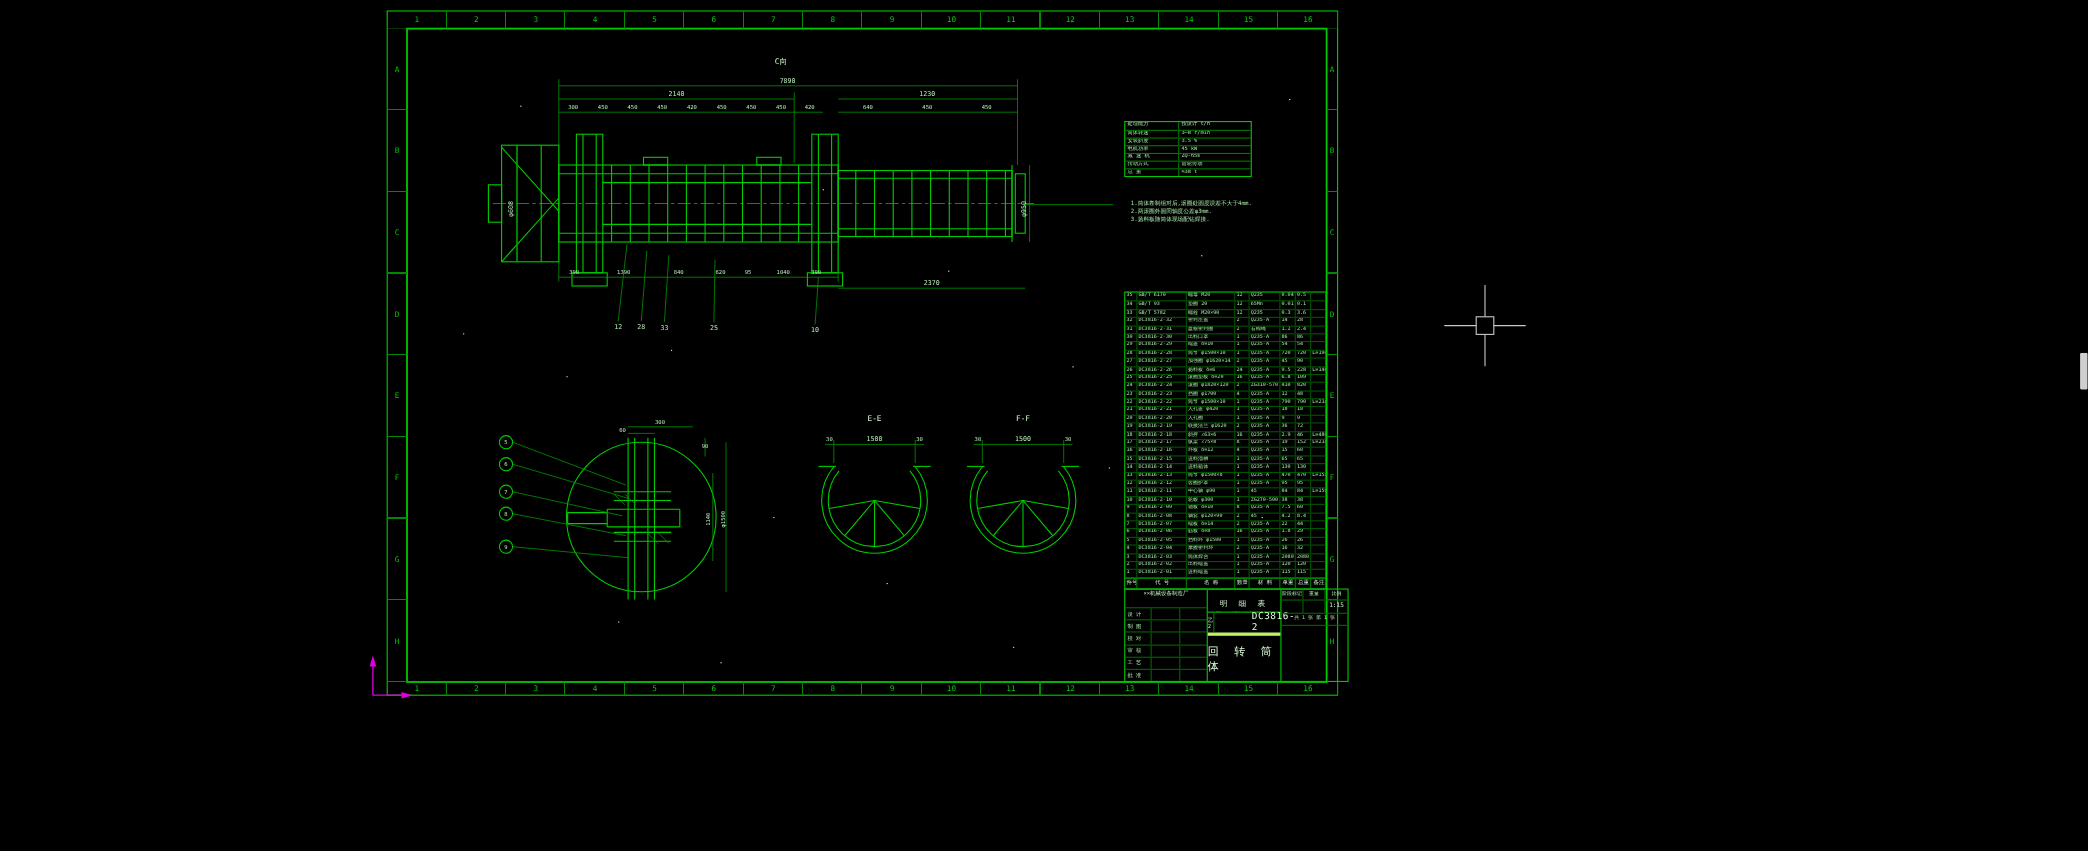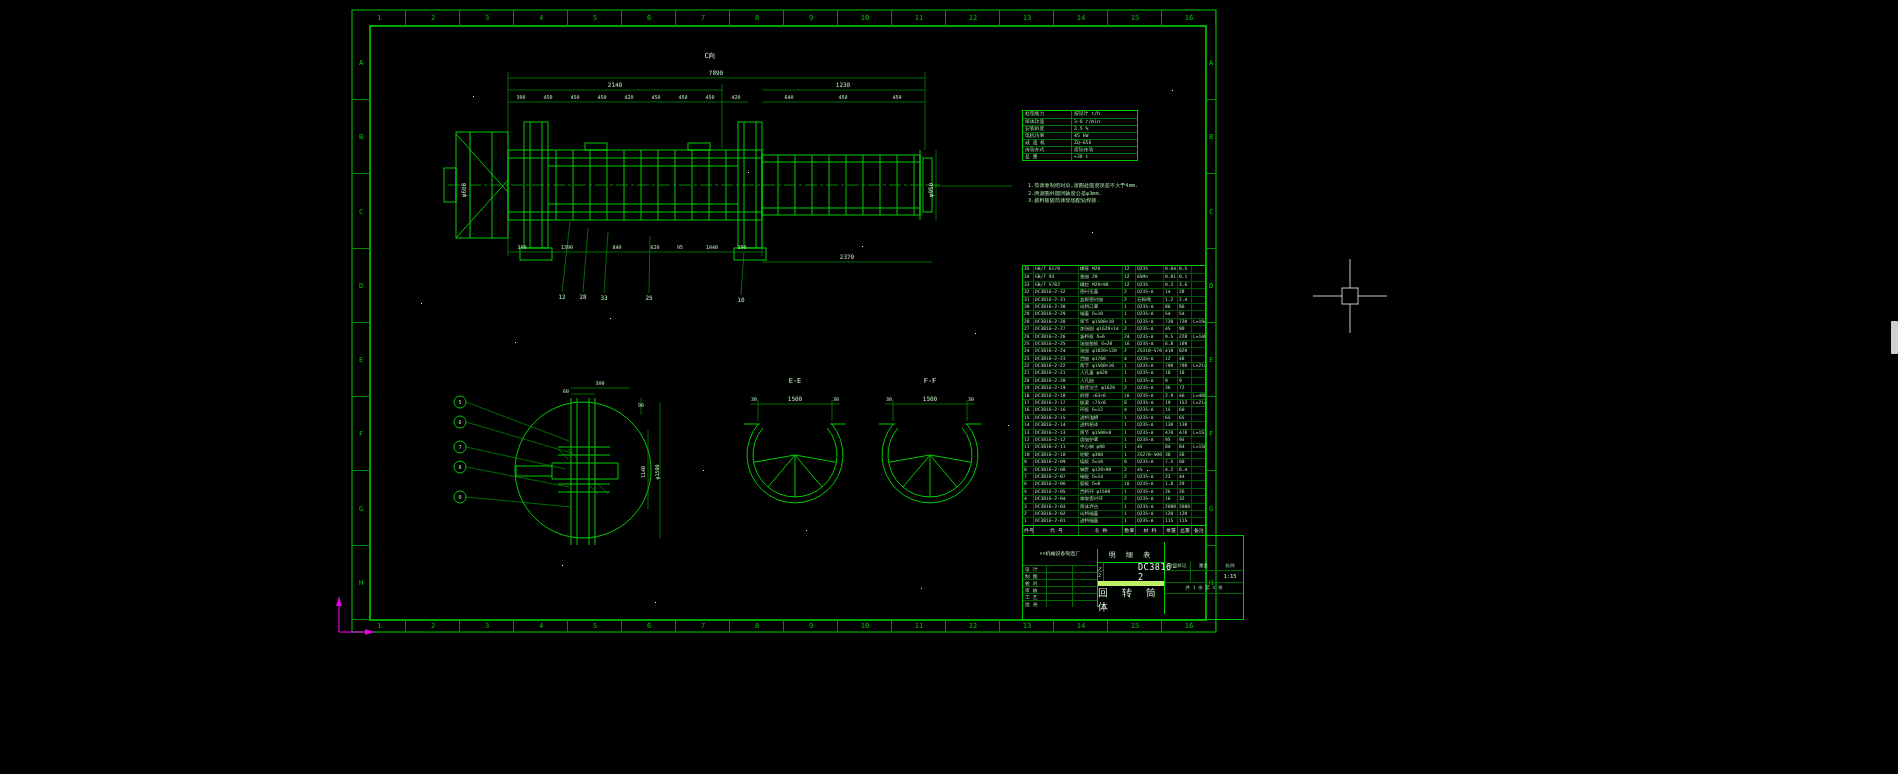--- a/index.html
+++ b/index.html
@@ -51,33 +51,33 @@
   .bom-rows .bom-row:first-child{border-top:none;}
   .bom-row span{border-right:1px solid #005500;padding-left:1px;overflow:hidden;}
   .bom-row span:last-child{border-right:none;}
   .bom-head{display:grid;grid-template-columns:11px 45px 44px 13px 28px 14px 14px 1fr;
             height:10px;line-height:9px;font-size:5px;border-top:1px solid #00c800;color:#cfefcf;
             box-sizing:border-box;white-space:nowrap;}
   .bom-head span{border-right:1px solid #007700;padding-left:1px;overflow:hidden;text-align:center;}
   .bom-head span:last-child{border-right:none;}
 
   
-  .tb{left:1022px;top:535px;width:222px;height:85px;border:1px solid #00c800;display:flex;
-      box-sizing:border-box;color:#a8e8a8;align-items:center;}
+  .tb{left:1022px;top:535px;width:204px;height:85px;border:1px solid #00c800;display:flex;
+      box-sizing:border-box;color:#a8e8a8;}
   .tb-col1{width:74px;border-right:1px solid #00c800;display:flex;flex-direction:column;}
   .tb-company{height:16px;font-size:5px;line-height:8px;text-align:center;overflow:hidden;color:#bfe8bf;}
   .tb-sigrow{flex:1;display:grid;grid-template-columns:24px 26px 1fr;border-top:1px solid #006600;
              font-size:4.8px;align-items:center;}
   .tb-sigrow span{border-right:1px solid #006600;padding-left:2px;overflow:hidden;height:100%;display:flex;align-items:center;}
   .tb-sigrow span:last-child{border-right:none;}
   .tb-col2{width:66px;border-right:1px solid #00c800;display:flex;flex-direction:column;}
   .tb-bomlabel{height:20px;border-bottom:1px solid #00c800;text-align:center;overflow:hidden;}
   .tb-bomlabel .cn{font-size:7px;letter-spacing:3px;line-height:11px;color:#cfefcf;}
   .tb-bomlabel .en{font-size:4.5px;line-height:7px;display:block;}
-  .tb-dwg{height:18px;border-bottom:5px solid #bef264;display:flex;align-items:stretch;gap:34px;}
+  .tb-dwg{height:18px;border-bottom:3px solid #bef264;display:flex;align-items:stretch;gap:34px;}
   .tb-grade{width:14px;font-size:5px;border-right:1px solid #007700;display:flex;align-items:center;justify-content:center;}
   .tb-dno{flex:1;display:flex;align-items:center;justify-content:center;font-size:8.5px;color:#dfffdf;letter-spacing:0.5px;}
   .tb-title{flex:1;display:flex;align-items:center;justify-content:center;font-size:10px;letter-spacing:4px;color:#dfffdf;}
   .tb-col3{flex:1;display:flex;flex-direction:column;font-size:4.5px;}
   .tb3-labels,.tb3-vals{display:grid;grid-template-columns:1fr 1fr 1fr;text-align:center;border-bottom:1px solid #006600;}
   .tb3-labels{height:9px;line-height:9px;}
   .tb3-vals{height:11px;line-height:11px;font-size:5.5px;color:#cfefcf;}
   .tb3-labels span,.tb3-vals span{border-right:1px solid #006600;overflow:hidden;}
   .tb3-labels span:last-child,.tb3-vals span:last-child{border-right:none;}
   .tb3-sheet{height:10px;line-height:10px;text-align:center;border-bottom:1px solid #006600;overflow:hidden;}

